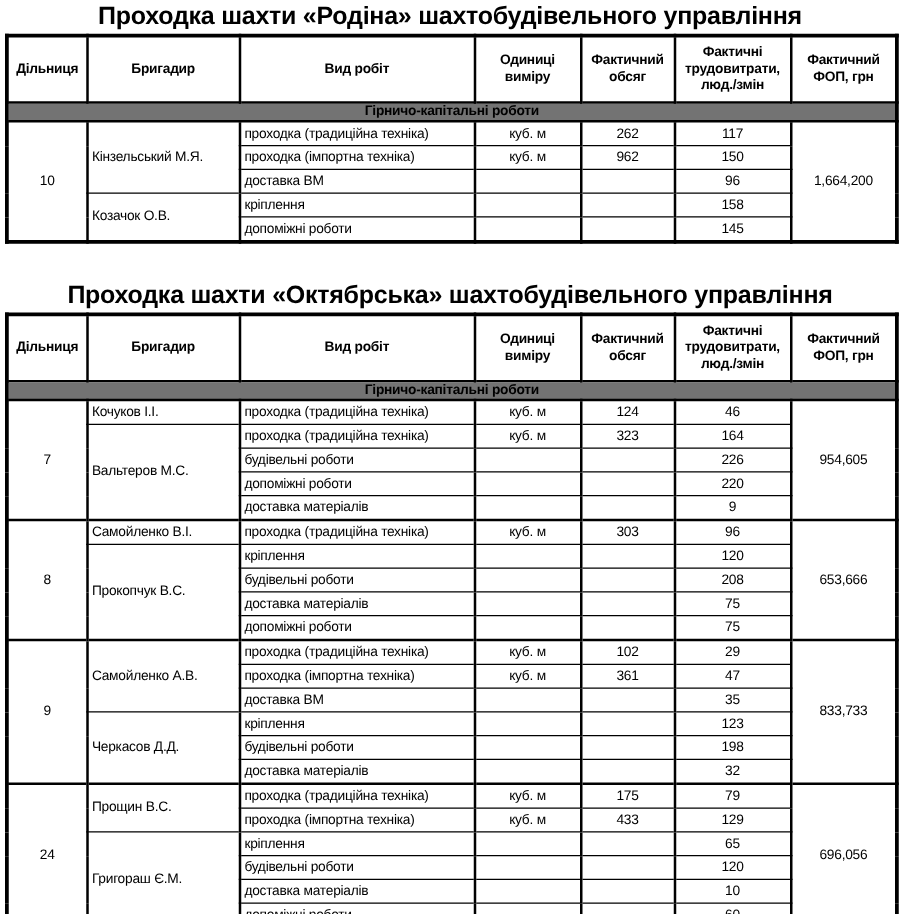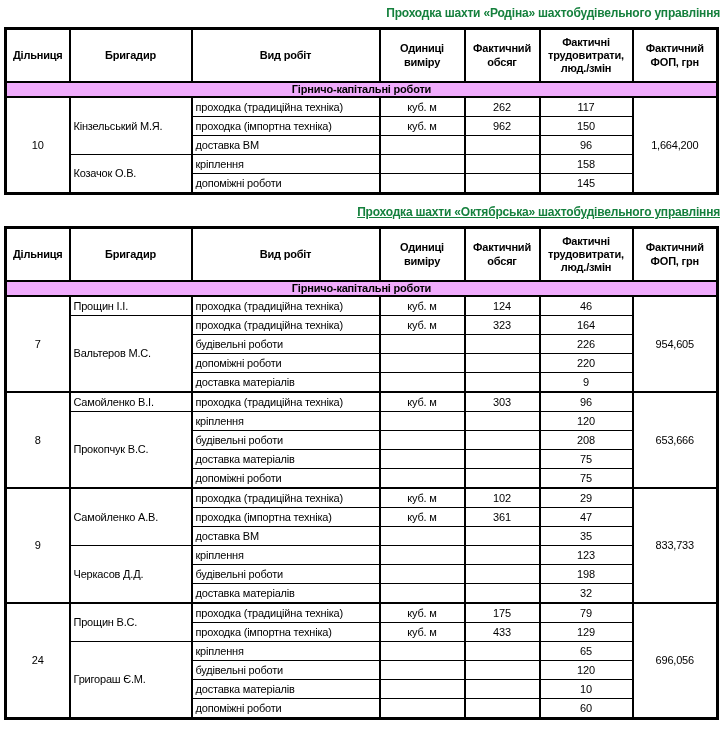--- a/index.html
+++ b/index.html
@@ -5,29 +5,29 @@
   html, body { margin: 0; padding: 0; }
   body {
     width: 720px;
     background: #ffffff;
     color: #000000;
     font-family: "Liberation Sans", "DejaVu Sans", sans-serif;
     -webkit-font-smoothing: antialiased;
   }
   #report { padding-top: 4px; }
   .tbl-title {
-    color: #15803d;
+    color: #000000;
     font-weight: bold;
-    font-size: 12px;
+    font-size: 20px;
     line-height: 18px;
-    text-align: right;
+    text-align: center;
     margin: 0 0 5px 0;
     letter-spacing: -0.2px;
   }
-  .table-block + .table-block .tbl-title { margin-top: 8px; text-decoration: underline; }
+  .table-block + .table-block .tbl-title { margin-top: 32px; }
   table.report-table {
     border-collapse: collapse;
     table-layout: fixed;
     width: 712px;
     margin-left: 4px;
     border: 3px solid #000;
   }
   table.report-table th {
     border: 2px solid #000;
     font-size: 11px;
@@ -47,21 +47,21 @@
     font-size: 11px;
     height: 18px;
     padding: 0 3px;
     vertical-align: middle;
     line-height: 1.1;
     letter-spacing: -0.2px;
     overflow: hidden;
     white-space: nowrap;
   }
   table.report-table td.band {
-    background: #f0abfc;
+    background: #737373;
     font-weight: bold;
     text-align: center;
     border: 2px solid #000;
     height: 13px;
   }
   table.report-table tr.section-top td { border-top-width: 2px; }
   .c { text-align: center; }
   .l { text-align: left; margin-left: 10px; }
 </style>
 </head>
@@ -154,21 +154,21 @@
             <th>Фактичні трудовитрати, люд./змін</th>
             <th>Фактичний ФОП, грн</th>
           </tr>
         </thead>
         <tbody>
           <tr class="band-row">
             <td class="band" colspan="7">Гірничо-капітальні роботи</td>
           </tr>
           <tr class="section-top">
             <td class="c district" rowspan="5">7</td>
-            <td class="l brigade" rowspan="1">Прощин І.І.</td>
+            <td class="l brigade" rowspan="1">Кочуков І.І.</td>
             <td class="l work">проходка (традиційна техніка)</td>
             <td class="c unit">куб. м</td>
             <td class="c volume">124</td>
             <td class="c labor">46</td>
             <td class="c fop" rowspan="5">954,605</td>
           </tr>
           <tr>
             <td class="l brigade" rowspan="4">Вальтеров М.С.</td>
             <td class="l work">проходка (традиційна техніка)</td>
             <td class="c unit">куб. м</td>

